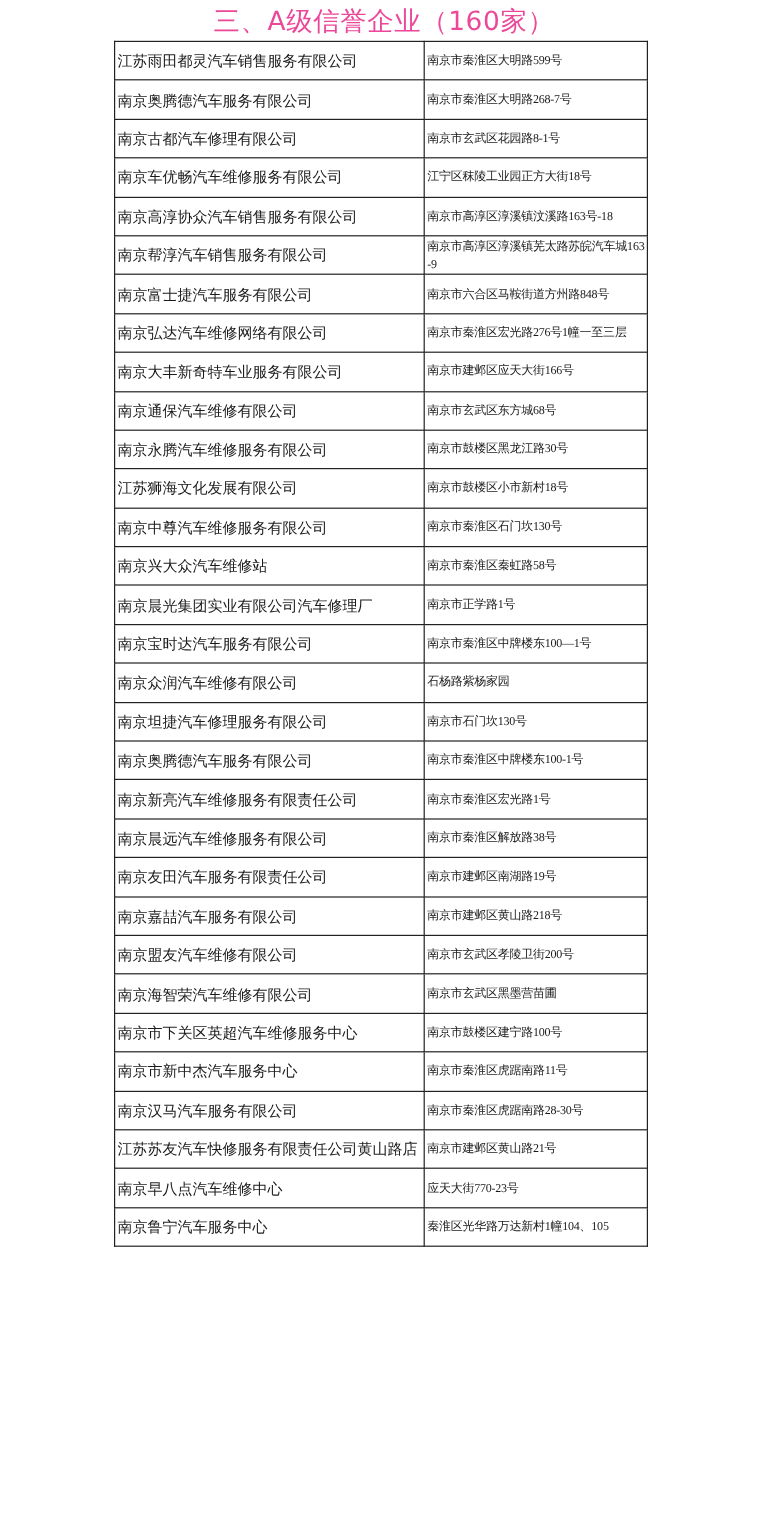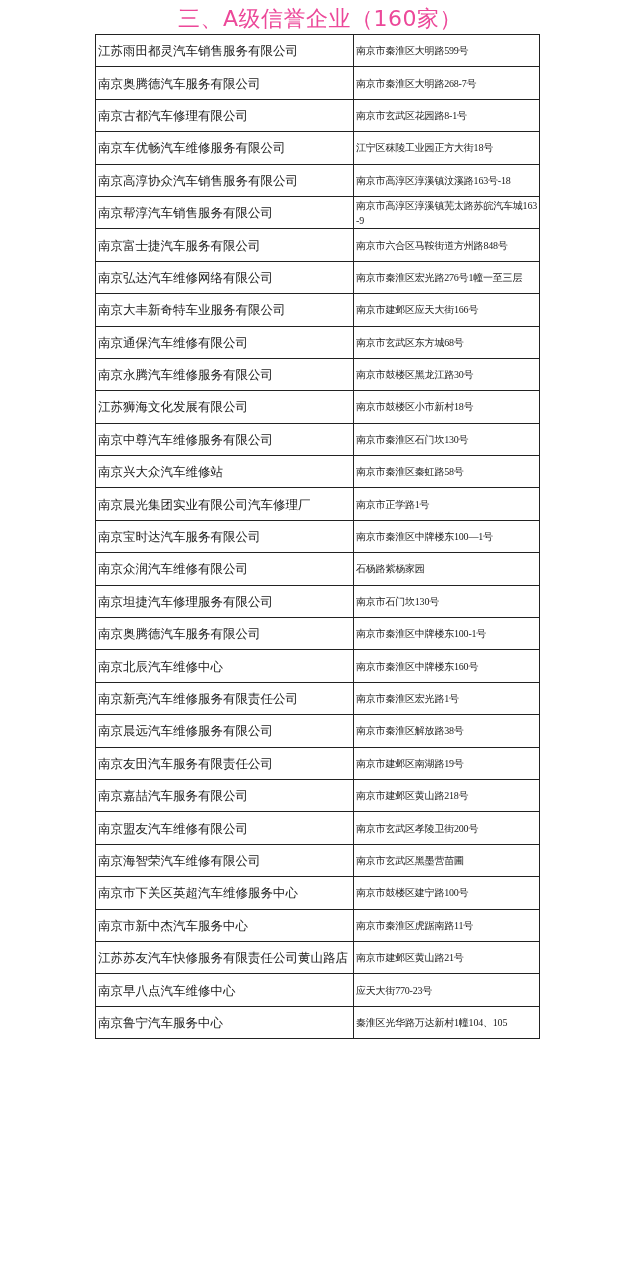--- a/index.html
+++ b/index.html
@@ -136,24 +136,20 @@
       </tr>
       <tr>
         <td class="name">南京坦捷汽车修理服务有限公司</td>
         <td class="addr">南京市石门坎130号</td>
       </tr>
       <tr>
         <td class="name">南京奥腾德汽车服务有限公司</td>
         <td class="addr">南京市秦淮区中牌楼东100-1号</td>
       </tr>
       <tr>
-        <td class="name">南京北辰汽车维修中心</td>
-        <td class="addr">南京市秦淮区中牌楼东160号</td>
-      </tr>
-      <tr>
         <td class="name">南京新亮汽车维修服务有限责任公司</td>
         <td class="addr">南京市秦淮区宏光路1号</td>
       </tr>
       <tr>
         <td class="name">南京晨远汽车维修服务有限公司</td>
         <td class="addr">南京市秦淮区解放路38号</td>
       </tr>
       <tr>
         <td class="name">南京友田汽车服务有限责任公司</td>
         <td class="addr">南京市建邺区南湖路19号</td>
@@ -172,20 +168,24 @@
       </tr>
       <tr>
         <td class="name">南京市下关区英超汽车维修服务中心</td>
         <td class="addr">南京市鼓楼区建宁路100号</td>
       </tr>
       <tr>
         <td class="name">南京市新中杰汽车服务中心</td>
         <td class="addr">南京市秦淮区虎踞南路11号</td>
       </tr>
       <tr>
+        <td class="name">南京汉马汽车服务有限公司</td>
+        <td class="addr">南京市秦淮区虎踞南路28-30号</td>
+      </tr>
+      <tr>
         <td class="name">江苏苏友汽车快修服务有限责任公司黄山路店</td>
         <td class="addr">南京市建邺区黄山路21号</td>
       </tr>
       <tr>
         <td class="name">南京早八点汽车维修中心</td>
         <td class="addr">应天大街770-23号</td>
       </tr>
       <tr>
         <td class="name">南京鲁宁汽车服务中心</td>
         <td class="addr justify">秦淮区光华路万达新村1幢104、105</td>

